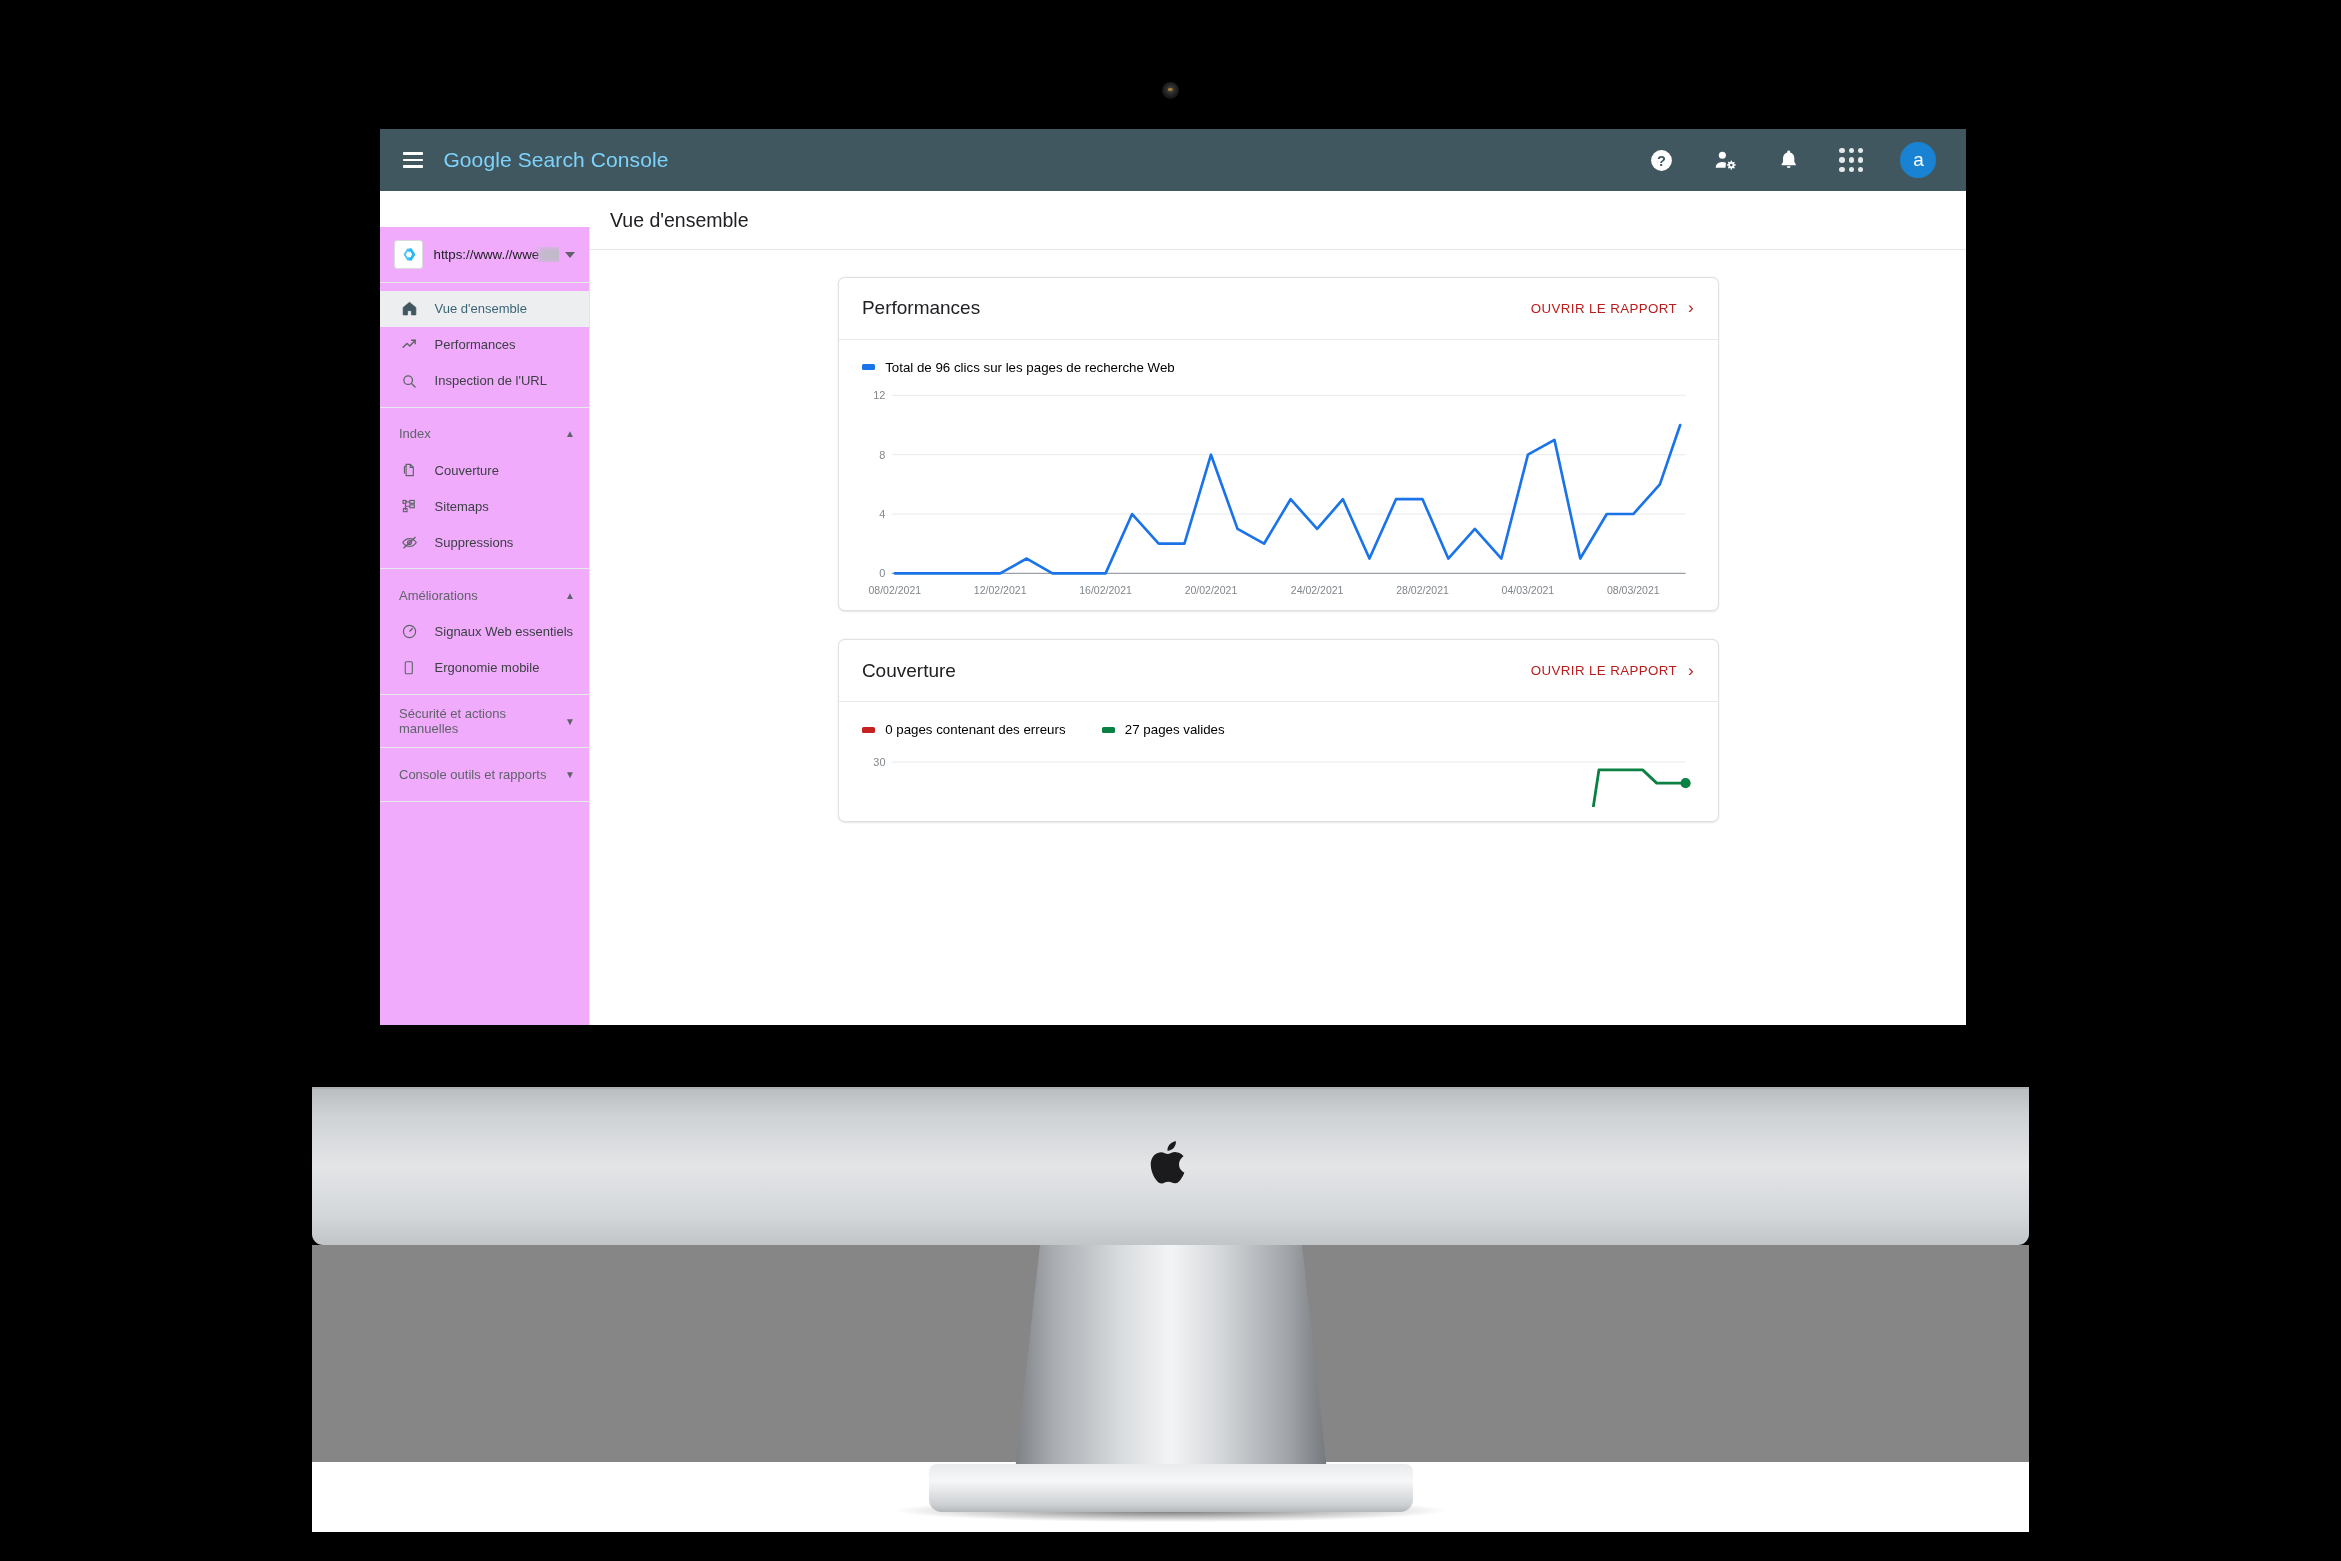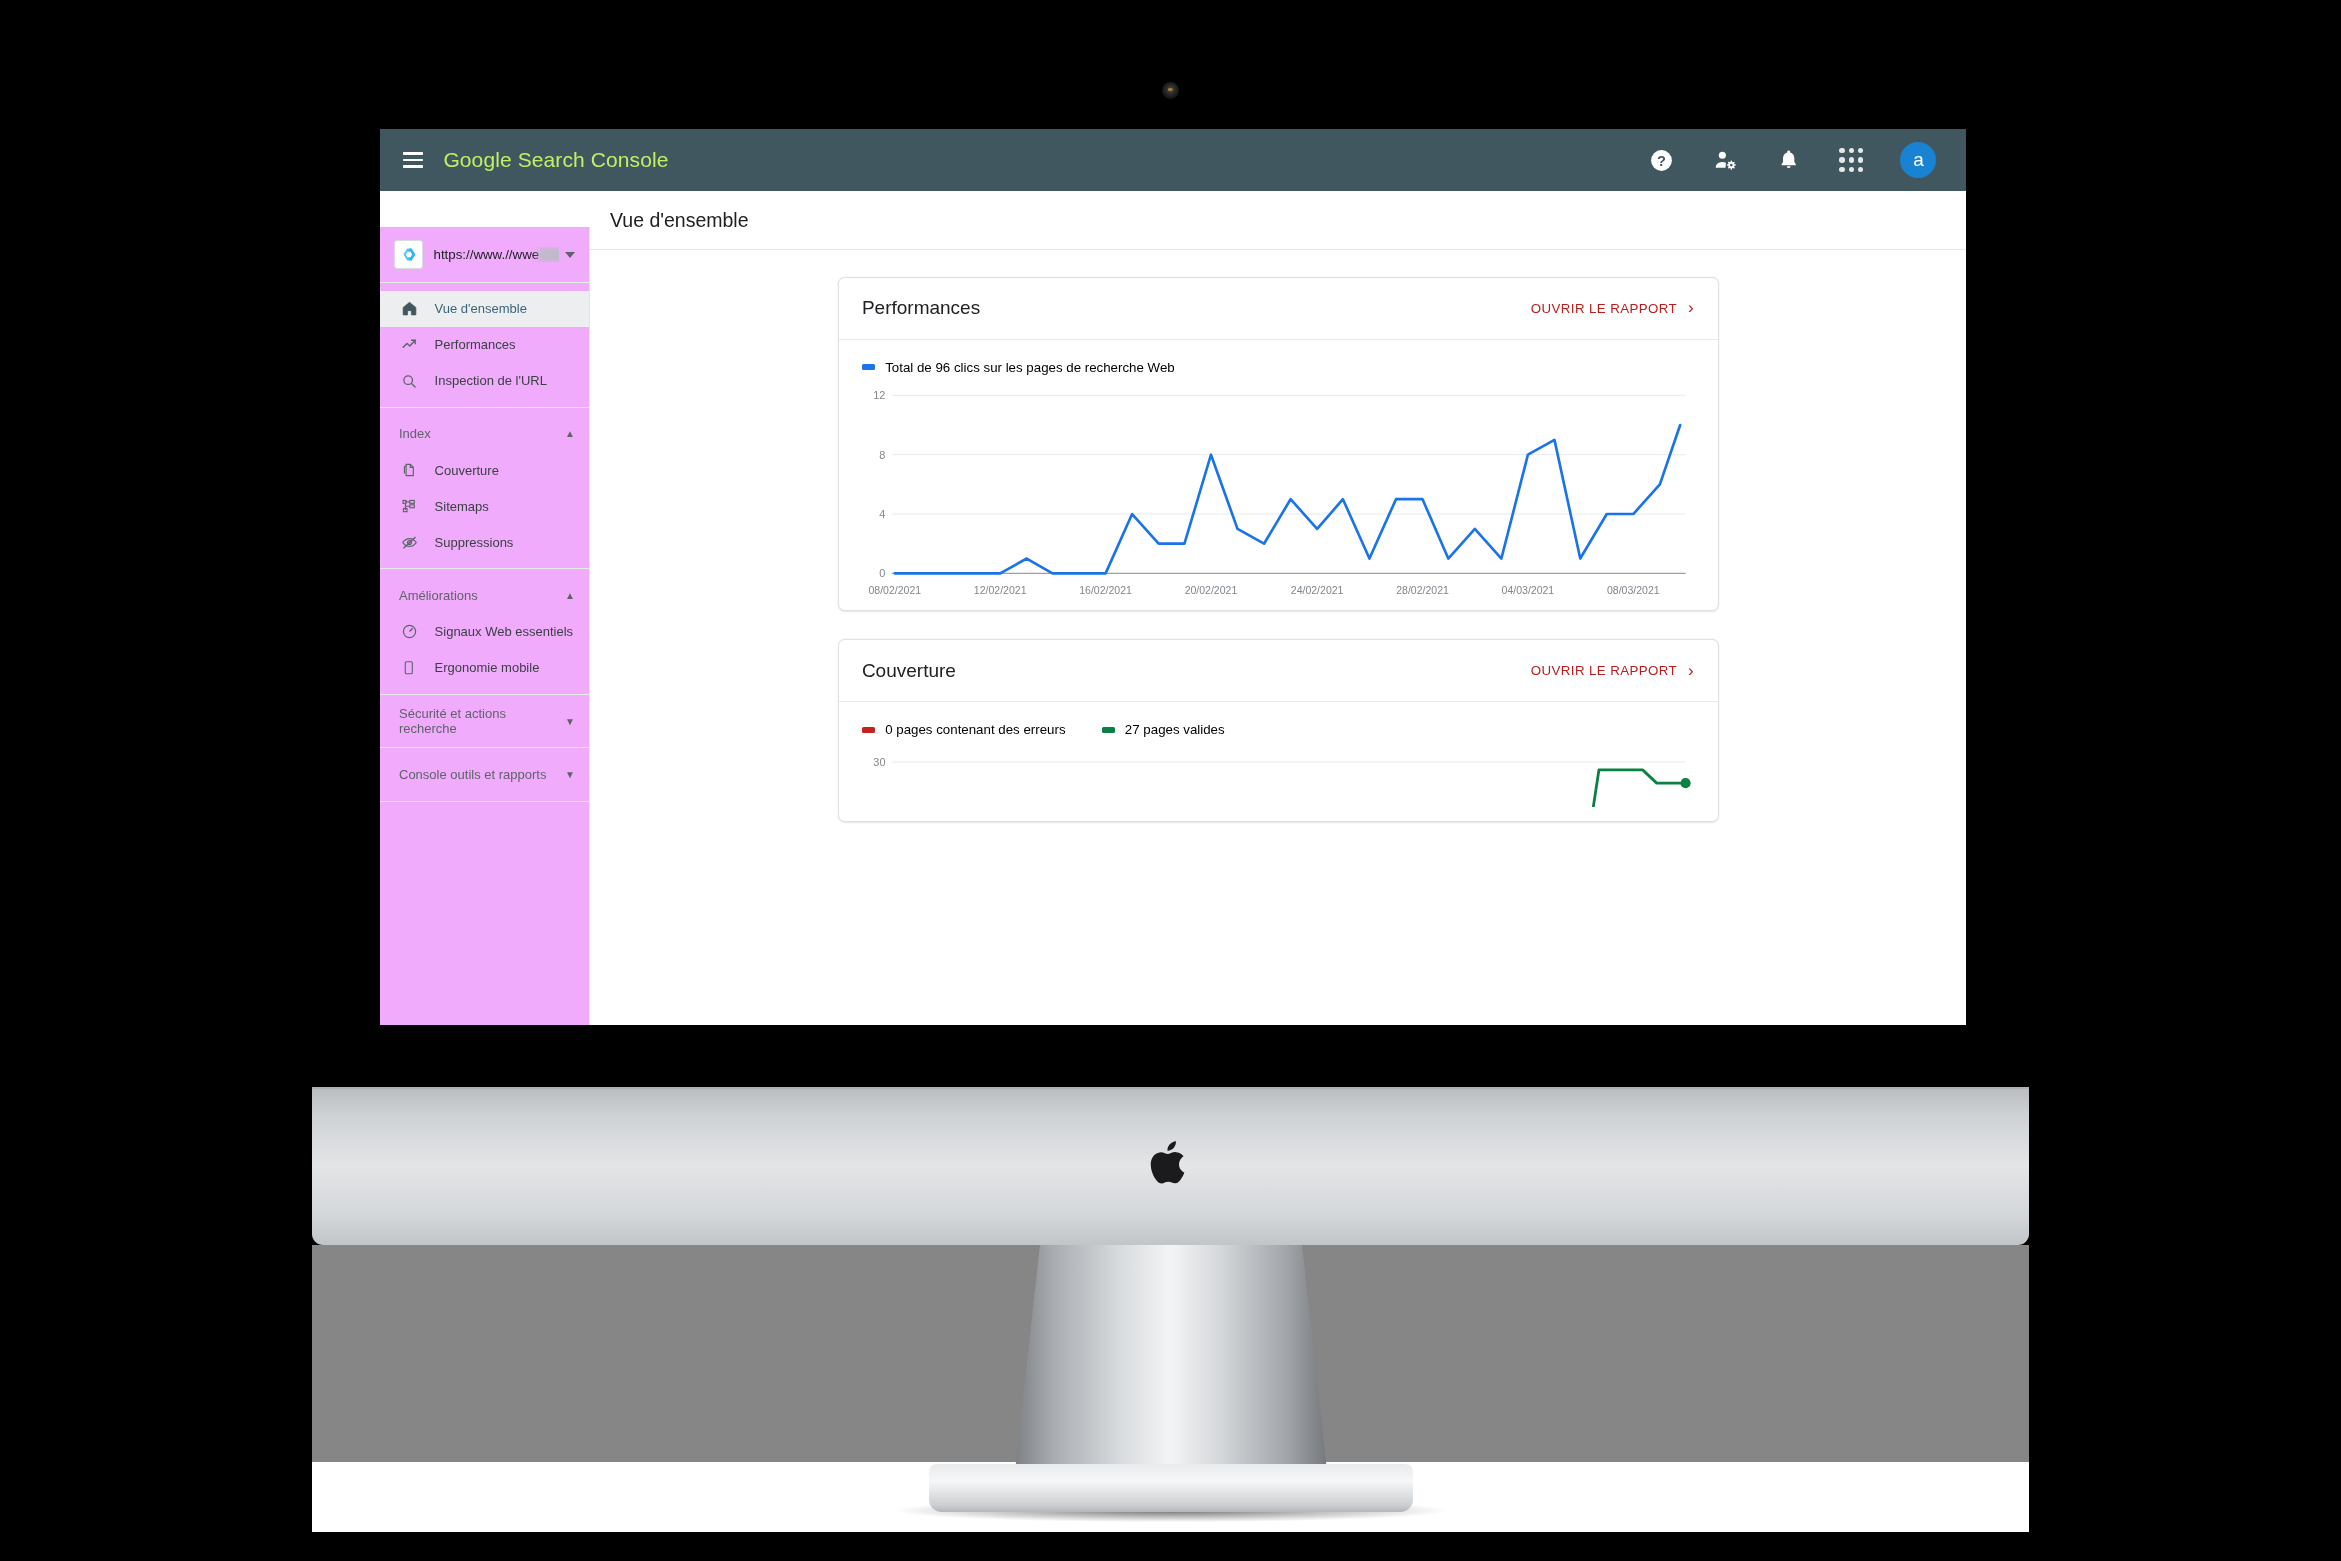--- a/index.html
+++ b/index.html
@@ -37,21 +37,21 @@
   #desk-band{position:absolute;left:312px;top:1245px;width:1717px;height:217px;background:#868686;}
   #desk-band-2{position:absolute;left:312px;top:1462px;width:1717px;height:70px;background:#fff;}
   #desk-mask-l{position:absolute;left:312px;top:1462px;width:593px;height:70px;background:#fff;}
   #desk-mask-r{position:absolute;left:1436px;top:1462px;width:593px;height:70px;background:#fff;}
 
   
   .gsc-header{height:62px;background:#41575f;display:flex;align-items:center;padding:0 23.4px;}
   .hamburger{width:20px;height:15.6px;display:flex;flex-direction:column;justify-content:space-between;
     margin-right:20px;cursor:pointer;}
   .hamburger span{display:block;height:2.3px;background:#fff;border-radius:0.8px;}
-  .brand{color:#bef264;font-size:21px;letter-spacing:0.1px;white-space:nowrap;}
+  .brand{color:#7dd3fc;font-size:21px;letter-spacing:0.1px;white-space:nowrap;}
   .brand .g{font-weight:400;}
   .searchbox{margin-left:44px;width:539px;height:47px;background:#5a7078;border-radius:3.9px;
     display:flex;align-items:center;padding:0 17px;box-sizing:border-box;cursor:text;}
   .searchbox svg{flex:0 0 auto;}
   .search-ph{color:#cdd6d9;font-size:15.6px;margin-left:17px;white-space:nowrap;overflow:hidden;}
   .search-ph .blur{filter:blur(2.3px);opacity:.75;margin-left:7.8px;display:inline-block;}
   .header-right{margin-left:auto;display:flex;align-items:center;gap:37px;padding-right:6.2px;}
   .hicon{width:26.5px;height:26.5px;display:flex;align-items:center;justify-content:center;cursor:pointer;}
   .grid9{display:grid;grid-template-columns:repeat(3,5.5px);grid-template-rows:repeat(3,5.5px);gap:3.9px;cursor:pointer;}
   .grid9 i{display:block;width:5.5px;height:5.5px;border-radius:50%;background:#e5e9ea;}
@@ -260,21 +260,21 @@
               <svg width="15.6" height="15.6" viewBox="0 0 24 24" fill="none" stroke="#5f6368" stroke-width="1.7">
                 <rect x="6.6" y="2.8" width="10.8" height="18.4" rx="1.6"></rect>
               </svg>
             </span>
             <span>Ergonomie mobile</span>
           </div>
         </div>
 
         <div class="nav-group">
           <div class="sec-head">
-            <span>Sécurité et actions recherche</span>
+            <span>Sécurité et actions manuelles</span>
             <span class="chev">▼</span>
           </div>
         </div>
         <div class="nav-group">
           <div class="sec-head">
             <span>Console outils et rapports</span>
             <span class="chev">▼</span>
           </div>
         </div>
       </div>

